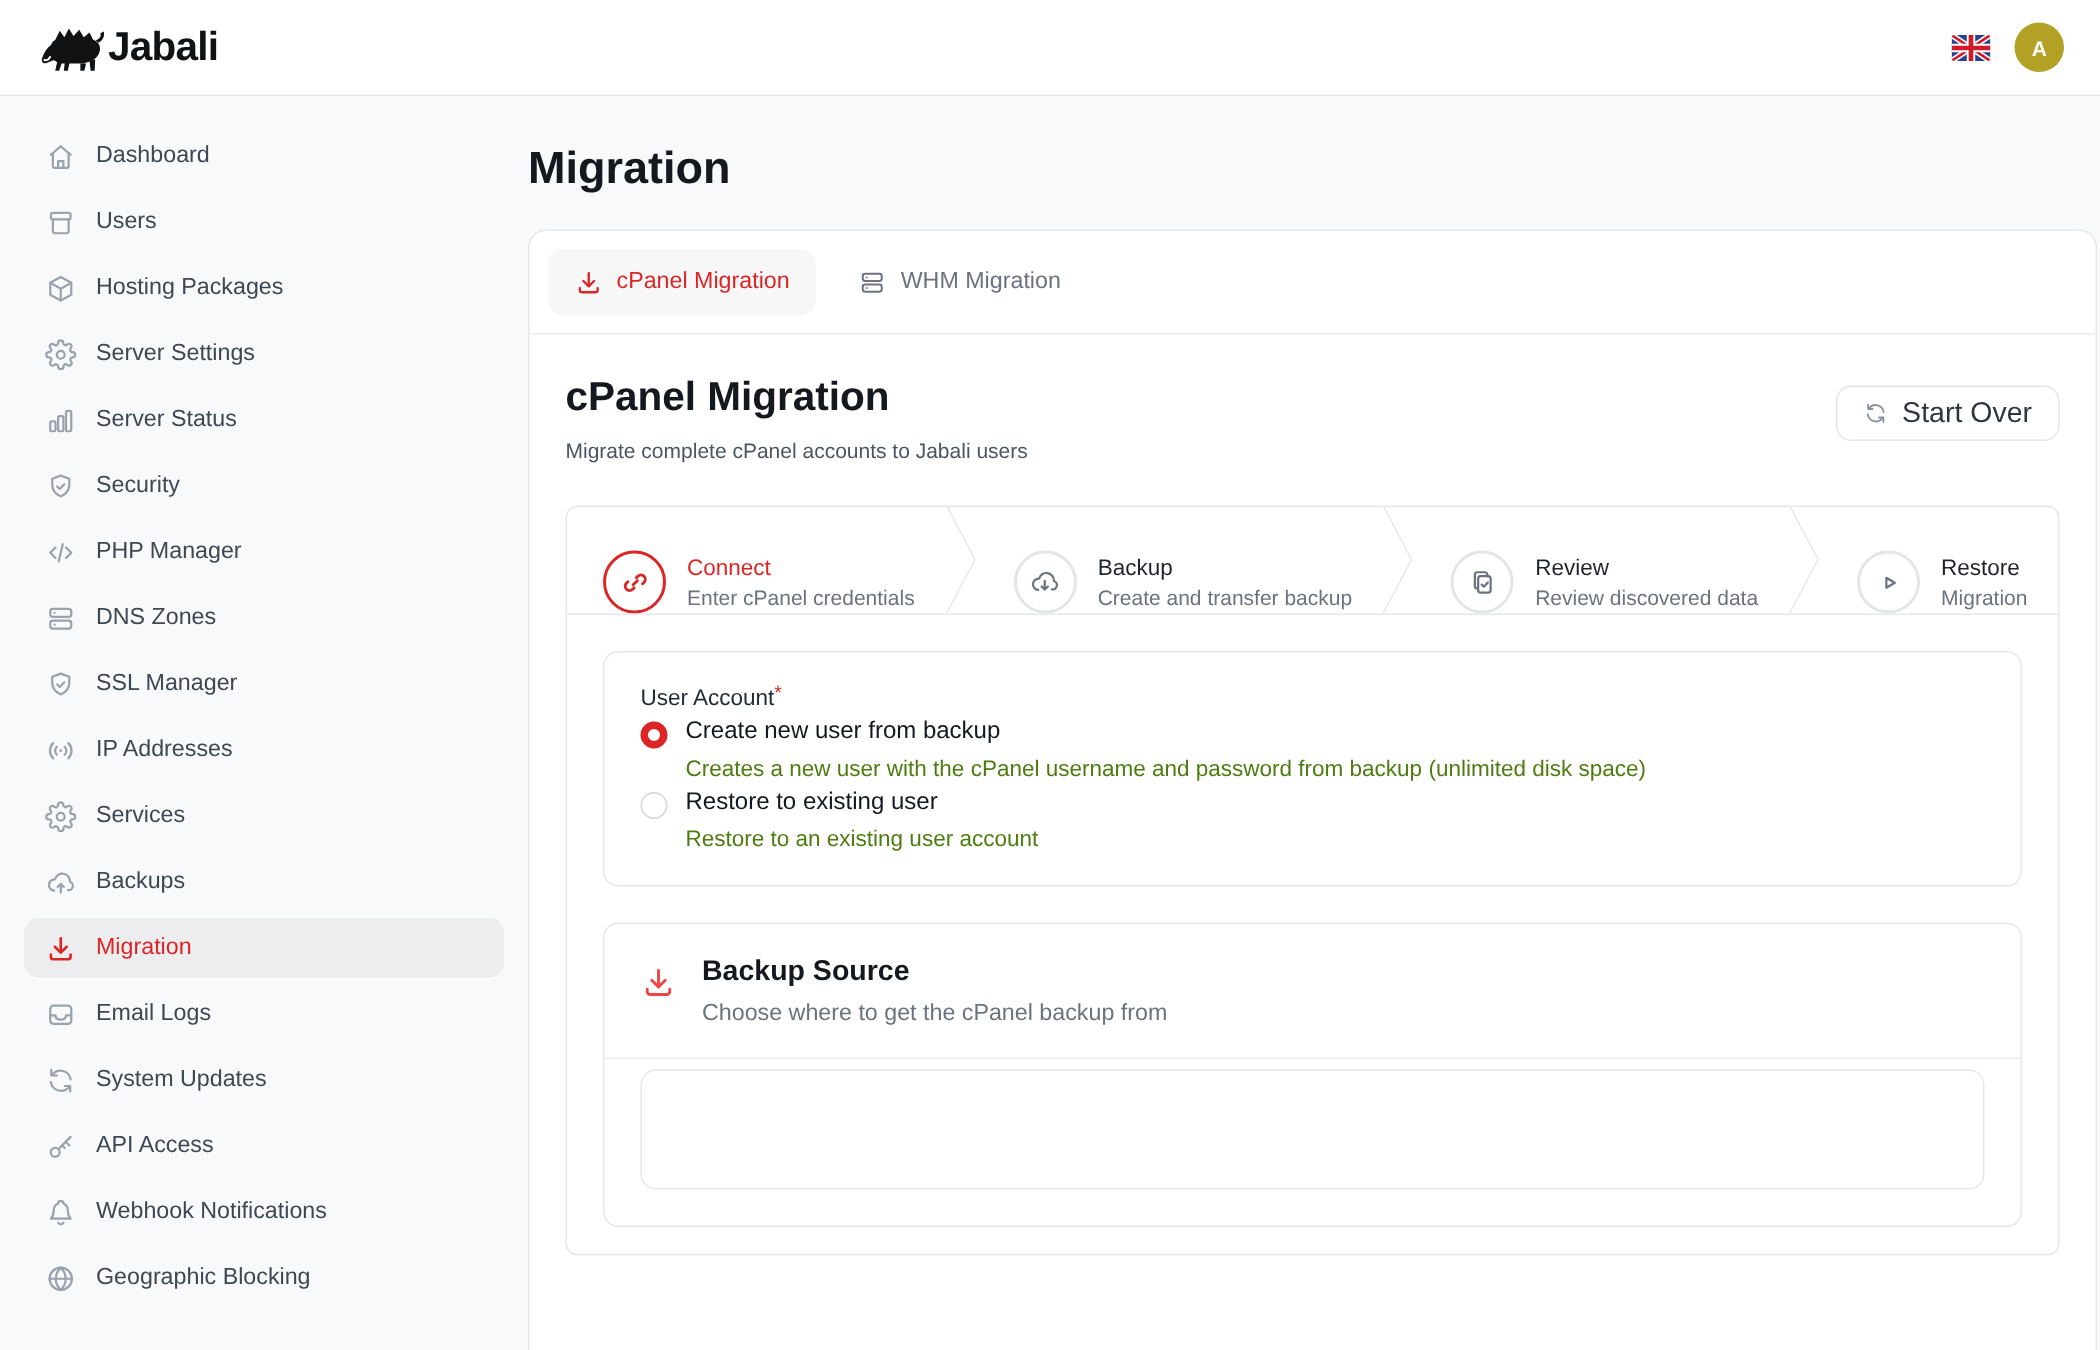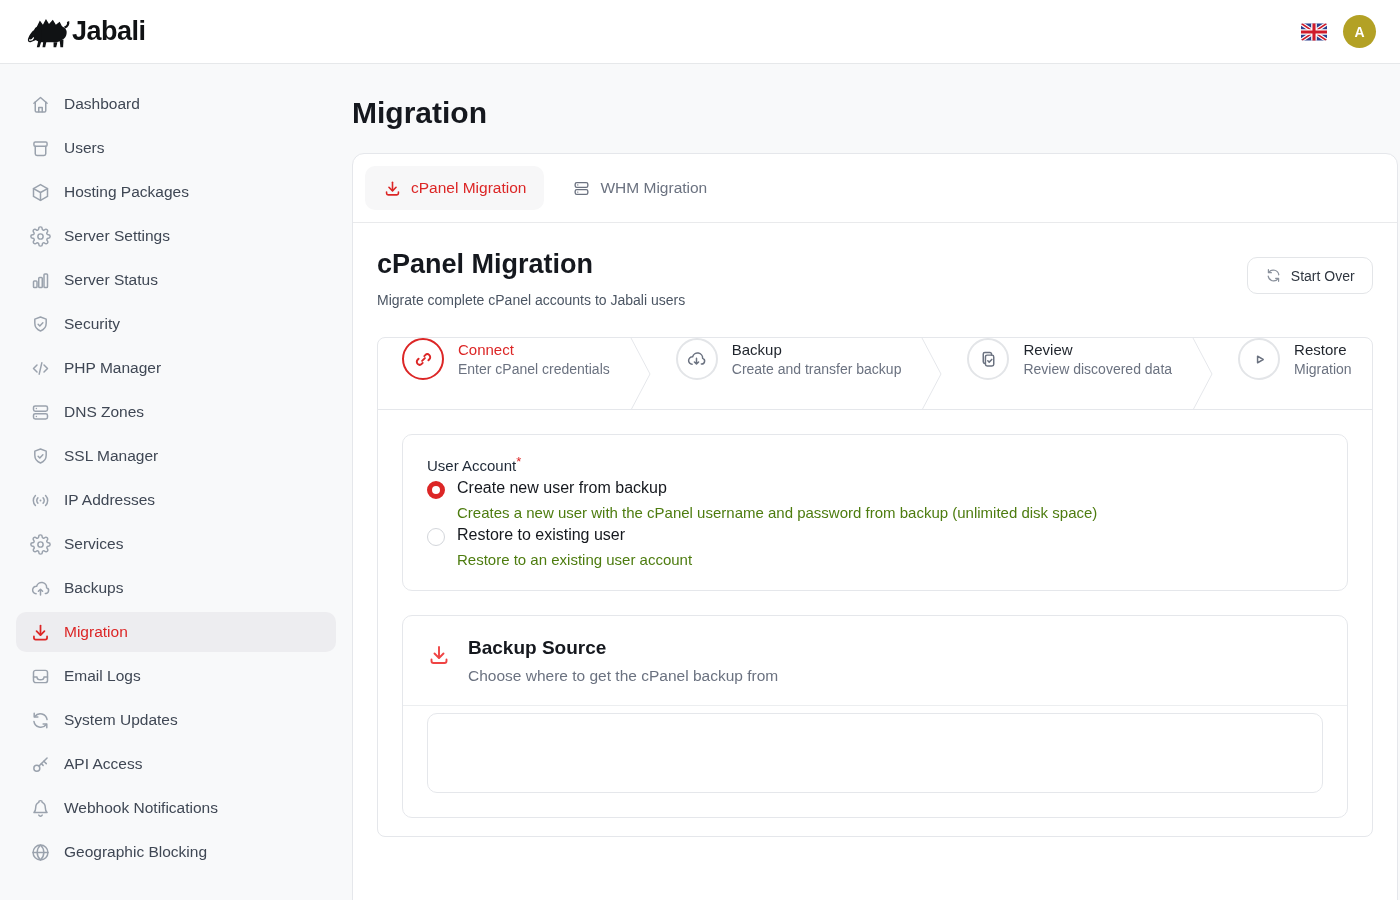--- a/index.html
+++ b/index.html
@@ -38,27 +38,27 @@
     border:none; background:none; font-size:15.5px; color:#6b7280; cursor:pointer;
     font-family:inherit; }
   .tab .tic { width:19px; height:19px; }
   .tab.active { background:#f7f7f8; color:#dc2626; font-weight:500; }
 
   .card-body { padding:26px 24px; }
   .sec-head { display:flex; justify-content:space-between; align-items:flex-start; }
   .sec-title { font-size:27px; font-weight:800; color:#15181e; }
   .sec-sub { font-size:14px; color:#4b5563; margin-top:12px; }
   .btn-outline { display:flex; align-items:center; gap:9px; border:1px solid #e3e5e8; background:#fff;
-    border-radius:10px; padding:0 17px; height:37px; font-size:14px; color:#2f3640; cursor:pointer;
+    border-radius:10px; padding:0 17px; height:37px; font-size:19px; color:#2f3640; cursor:pointer;
     margin-top:8px; font-family:inherit; }
   .btn-outline .bic { width:17px; height:17px; color:#8a919c; }
 
   
   .wizard { margin-top:29px; border:1px solid #e5e7eb; border-radius:8px; overflow:hidden; height:500px; }
-  .steps { display:flex; align-items:flex-start; height:72px; border-bottom:1px solid #e5e7eb; overflow:hidden; }
+  .steps { display:flex; align-items:flex-end; height:72px; border-bottom:1px solid #e5e7eb; overflow:hidden; }
   .step { display:flex; align-items:center; gap:14px; padding:0 20px 0 24px; white-space:nowrap; cursor:pointer; flex:none; }
   .step-circle { width:42px; height:42px; border-radius:50%; border:2px solid #e3e5e8; color:#6b7280;
     display:flex; align-items:center; justify-content:center; flex:none; }
   .step-circle .sic { width:21px; height:21px; }
   .step-title { font-size:15px; font-weight:500; color:#1f242c; }
   .step-sub { font-size:14px; color:#6b7280; margin-top:3px; }
   .step.active .step-circle { border-color:#dc2626; color:#dc2626; }
   .step.active .step-title { color:#dc2626; }
   .sep { flex:none; }
 

